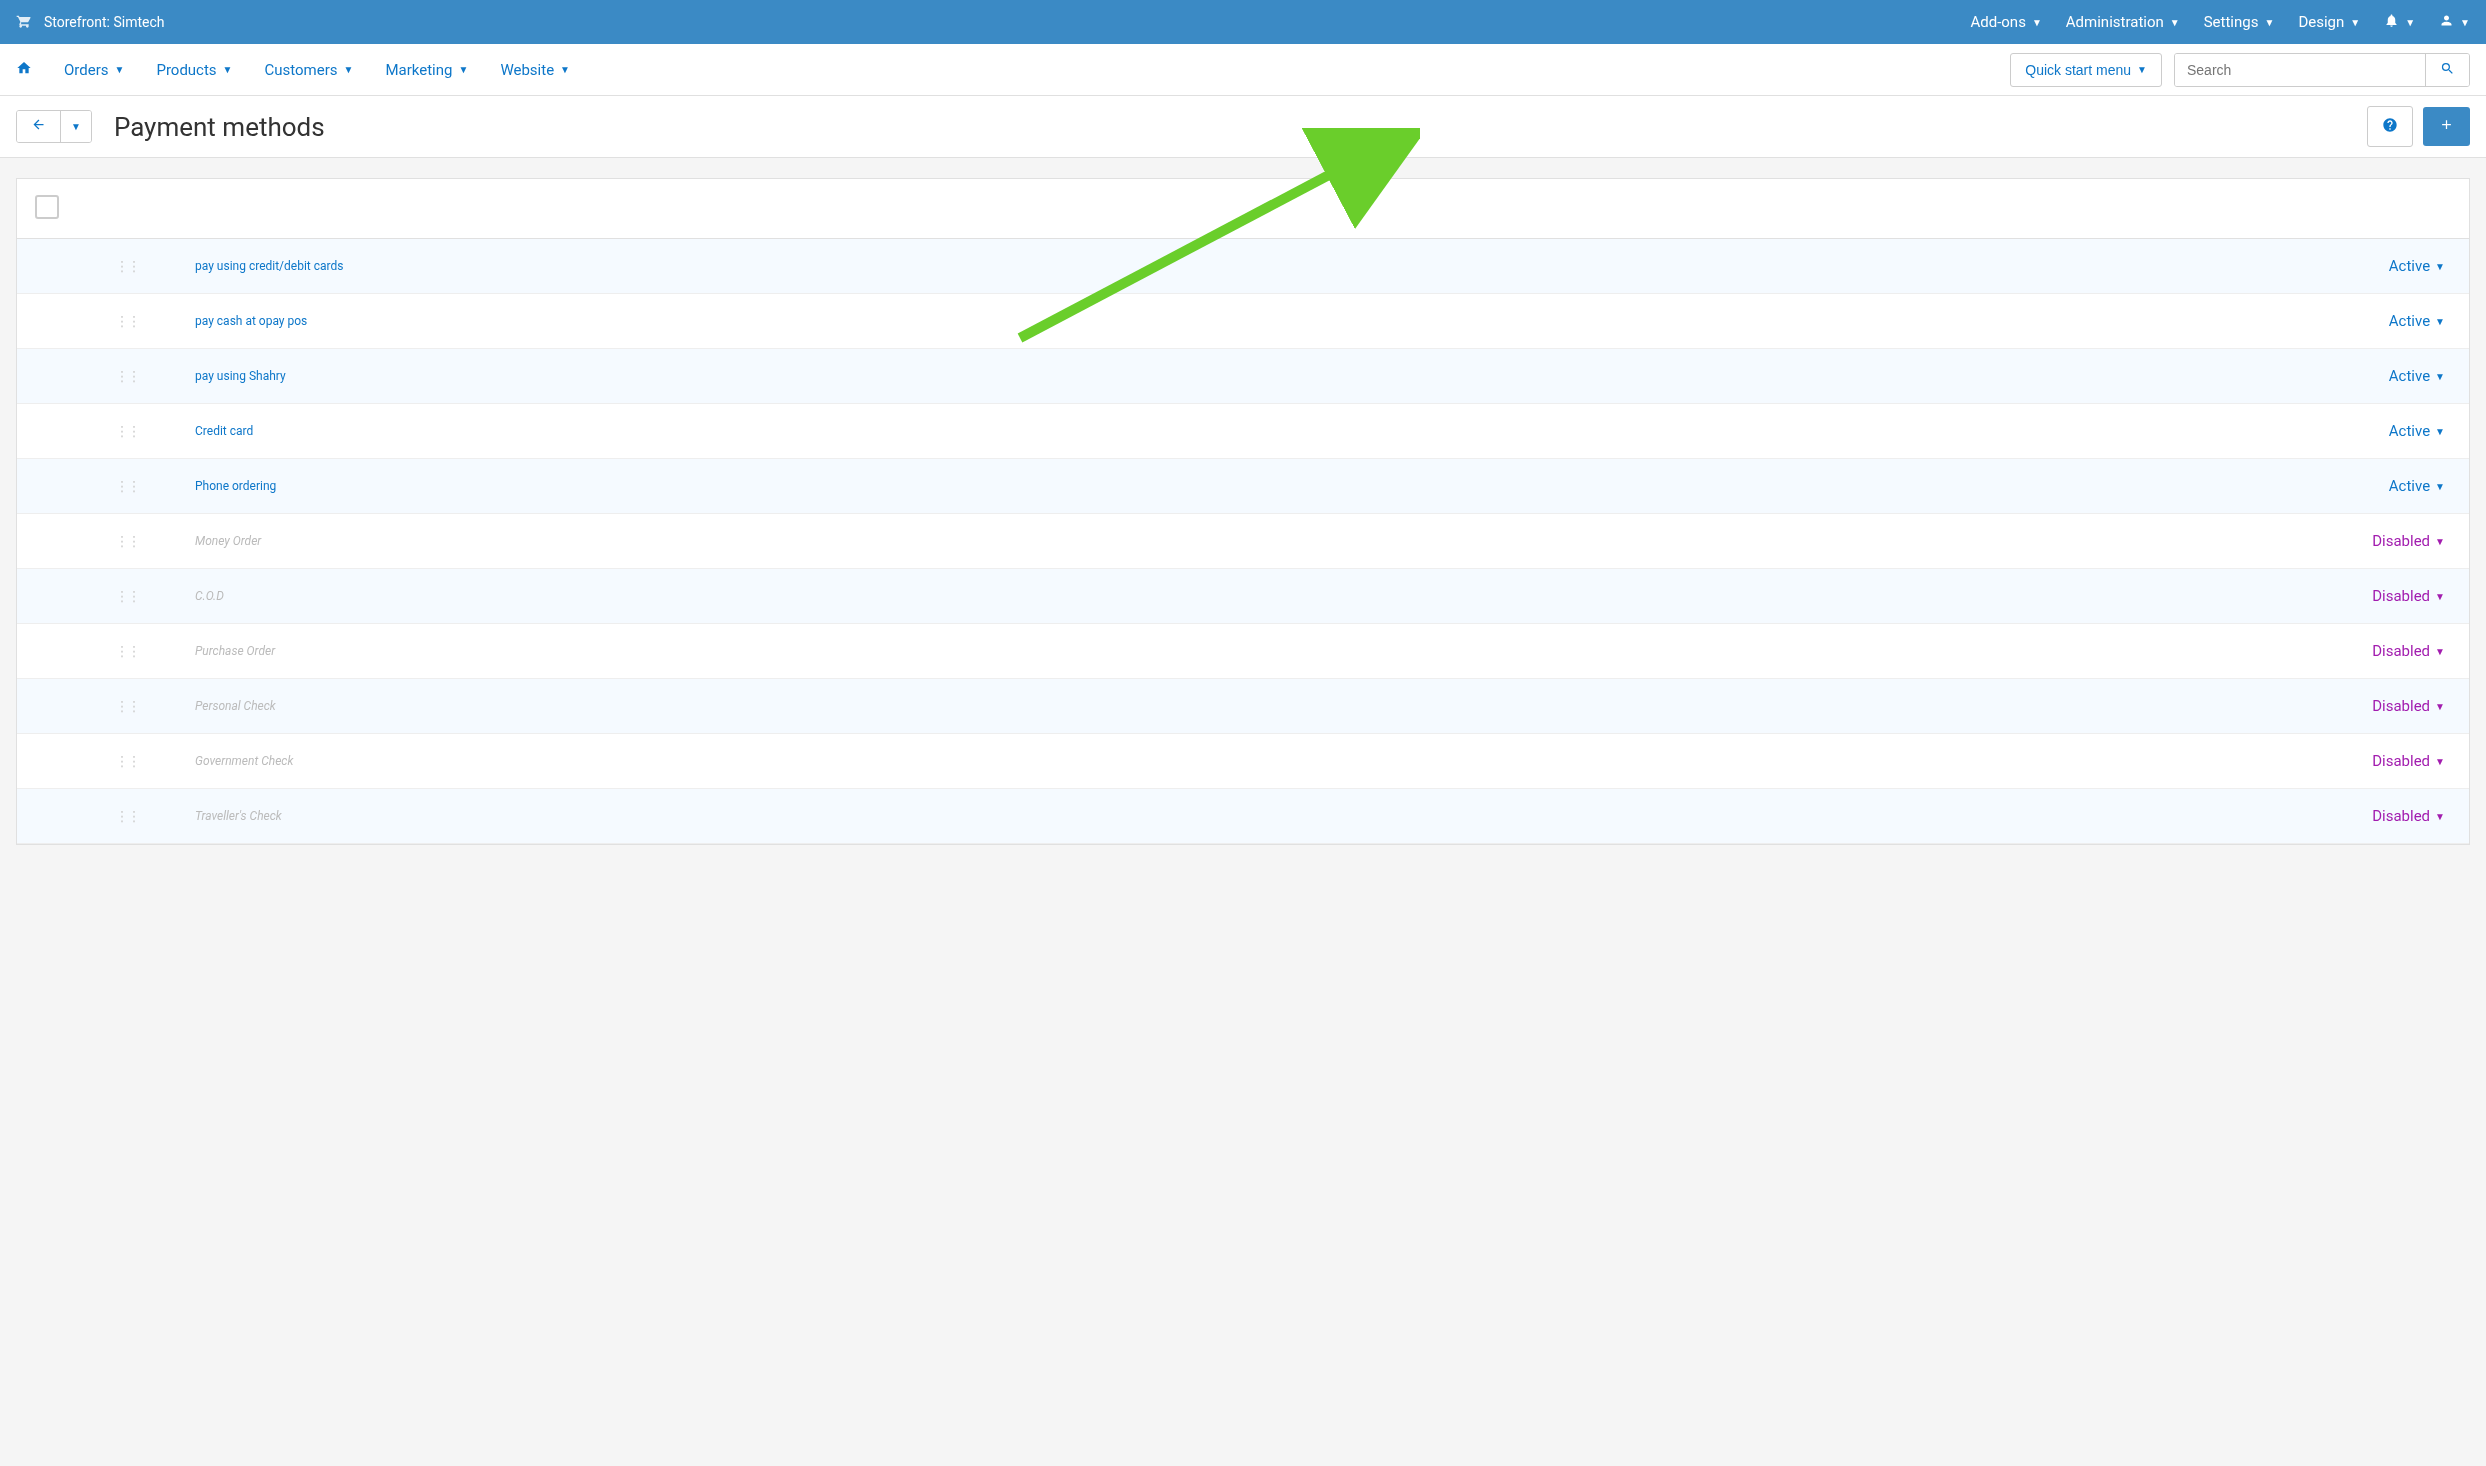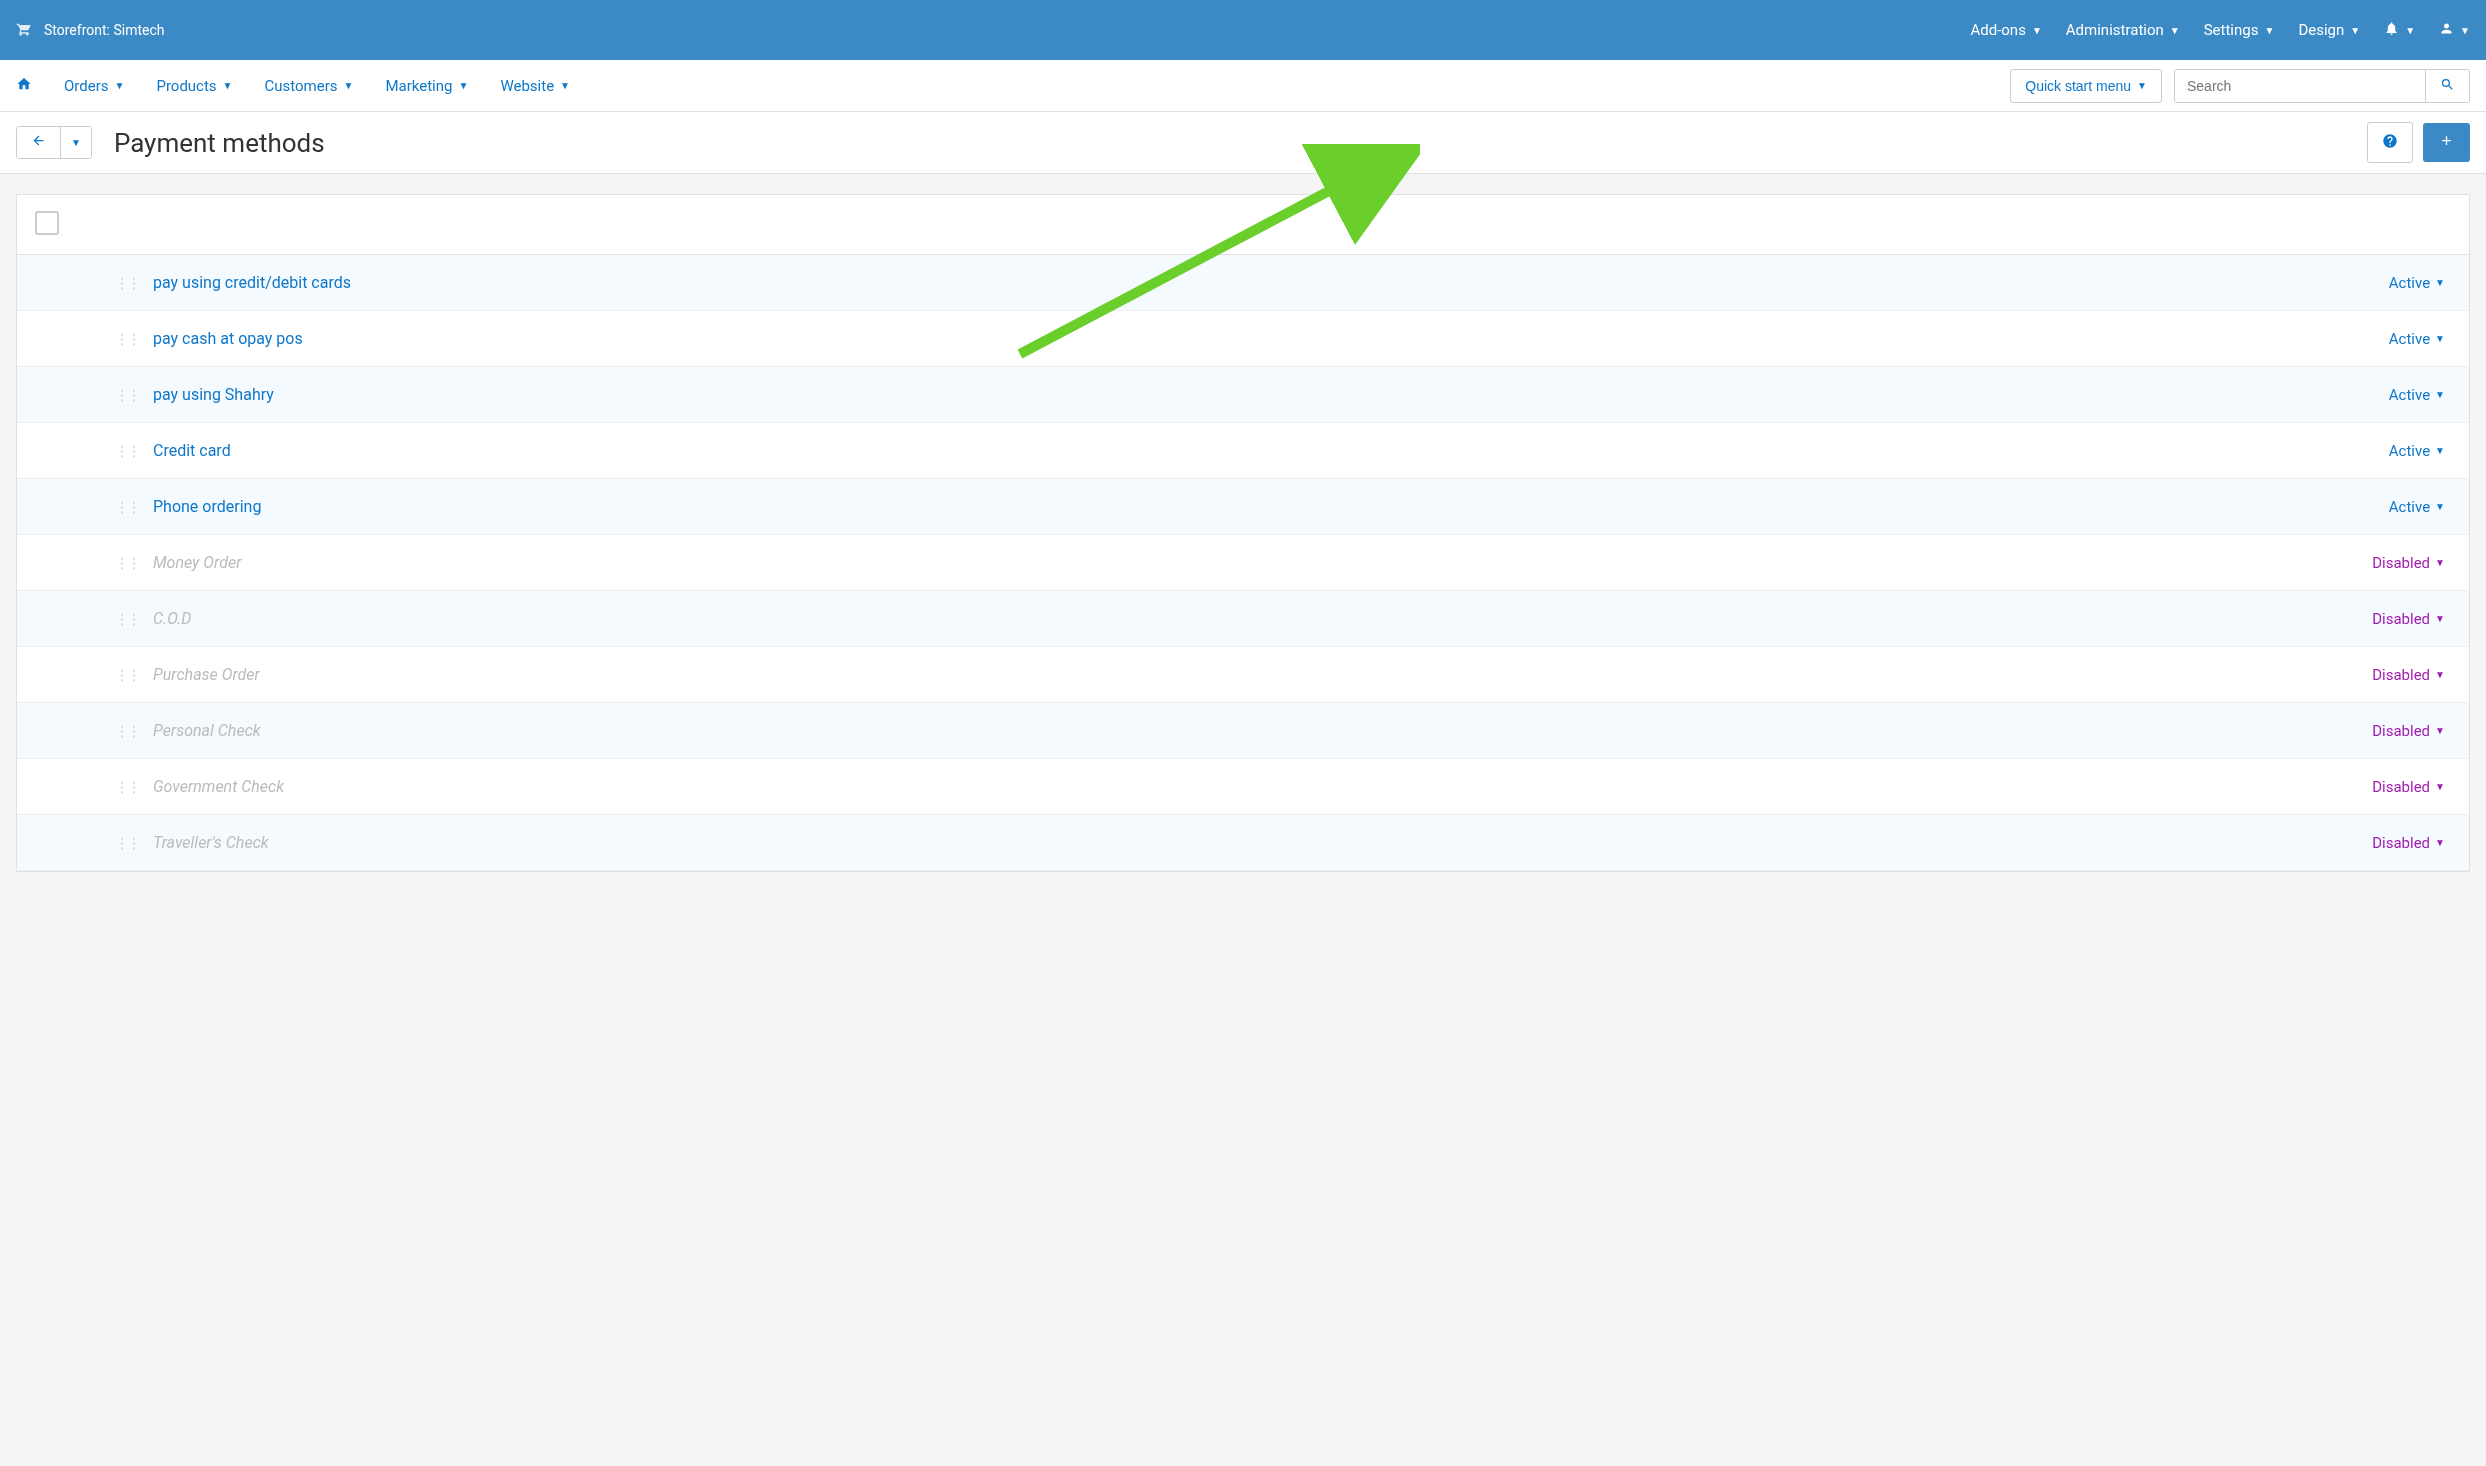--- a/index.html
+++ b/index.html
@@ -1,18 +1,18 @@
 <!DOCTYPE html>
 <html><head>
 <meta charset="utf-8">
 <style>
 * { margin: 0; padding: 0; box-sizing: border-box; }
 body { font-family: -apple-system, BlinkMacSystemFont, "Segoe UI", Roboto, "Helvetica Neue", Arial, sans-serif; font-size: 14px; color: #333; background: #f5f5f5; }
 
-.top-bar { background: #3b8ac5; color: #fff; height: 60px; display: flex; align-items: center; padding: 16px 16px; justify-content: space-between; }
+.top-bar { background: #3b8ac5; color: #fff; height: 44px; display: flex; align-items: center; padding: 16px 16px; justify-content: space-between; }
 .top-bar-left { display: flex; align-items: center; gap: 12px; }
 .top-bar-right { display: flex; align-items: center; gap: 24px; }
 .top-menu-item { color: #fff; font-size: 15px; display: flex; align-items: center; gap: 6px; cursor: pointer; }
 .top-menu-item .caret { font-size: 10px; }
 .cart-icon { color: #fff; opacity: 0.85; }
 
 .main-nav { background: #fff; height: 52px; display: flex; align-items: center; padding: 0 16px; border-bottom: 1px solid #e0e0e0; justify-content: space-between; }
 .main-nav-left { display: flex; align-items: center; gap: 32px; }
 .nav-item { color: #0e77c9; font-size: 15px; display: flex; align-items: center; gap: 6px; cursor: pointer; justify-content: center; }
 .nav-item .caret { font-size: 10px; color: #0e77c9; }
@@ -35,21 +35,21 @@
 
 .content { padding: 20px 16px; }
 .table-wrap { background: #fff; border: 1px solid #e0e0e0; }
 .table-header { padding: 16px 18px; border-bottom: 1px solid #e0e0e0; }
 .checkbox { width: 24px; height: 24px; border: 2px solid #ccc; border-radius: 3px; background: #fff; cursor: pointer; display: inline-block; }
 
 .row { display: flex; align-items: center; justify-content: space-between; padding: 18px 18px; border-bottom: 1px solid #eee; }
 .row.alt { background: #f5faff; }
 .row-left { display: flex; align-items: center; gap: 14px; padding-left: 80px; }
 .drag-handle { color: #ccc; cursor: move; font-size: 14px; letter-spacing: -2px; }
-.row-name { font-size: 16px; cursor: pointer; }
+.row-name { font-size: 12px; cursor: pointer; margin-left: 42px; }
 .row-name.active { color: #0e77c9; }
 .row-name.disabled { color: #bbb; font-style: italic; }
 .row-status { font-size: 15px; display: flex; align-items: center; gap: 5px; cursor: pointer; padding-right: 6px; }
 .row-status.active { color: #0e77c9; }
 .row-status.disabled { color: #a21caf; text-align: right; }
 .row-status .caret { font-size: 10px; }
 
 .arrow-annotation { position: absolute; pointer-events: none; z-index: 1000; }
 .content-area { position: relative; }
 </style>

